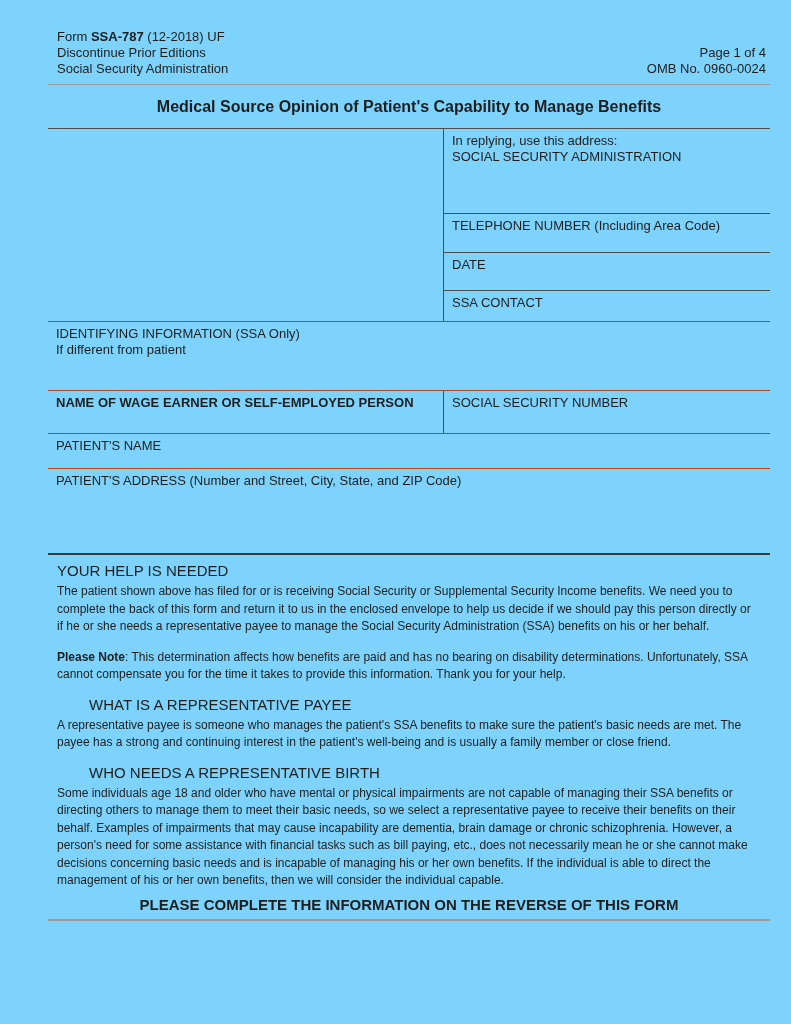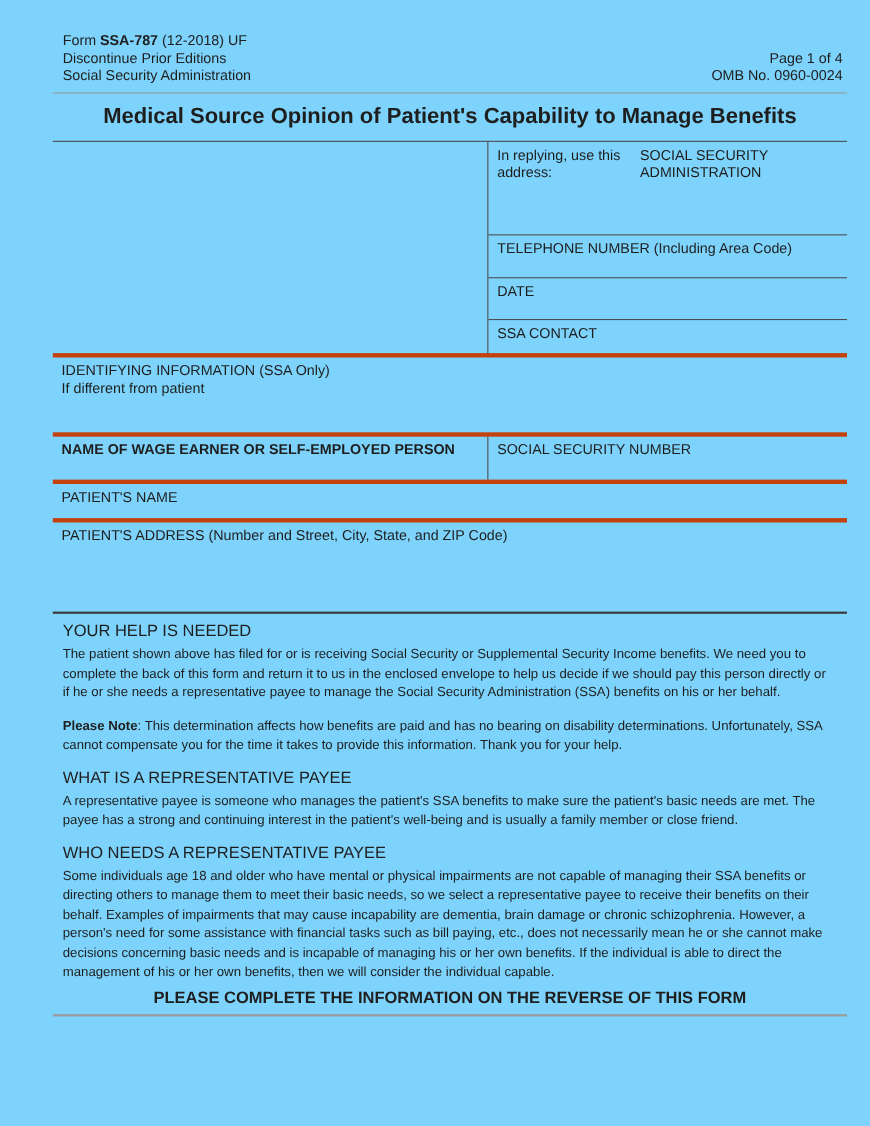--- a/index.html
+++ b/index.html
@@ -13,25 +13,25 @@
   .page { position: relative; width: 791px; height: 1024px; overflow: hidden; background: #7dd3fc; }
   .content { position: absolute; left: 48px; top: 0; width: 722px; }
 
   
   .header { display: flex; justify-content: space-between; align-items: flex-end; padding: 29px 4px 7px 9px; }
   .header .left div, .header .right div { font-size: 13px; line-height: 16px; }
   .header .right { text-align: right; }
 
   .rule-light { border: 0; border-top: 1px solid #9a9a9a; margin: 0; }
 
-  .title { text-align: center; font-weight: bold; font-size: 20px; line-height: 23px; margin: 10px 0 10px 0; }
+  .title { text-align: center; font-weight: bold; font-size: 16px; line-height: 23px; margin: 10px 0 10px 0; }
 
   
   .idtable { border-top: 1px solid #4d4d4d; border-bottom: 2px solid #3a3a3a; font-size: 13px; }
-  .row { display: flex; border-top: 4px solid #c2410c; }
+  .row { display: flex; border-top: 1px solid #c2410c; }
   .row.first { border-top: 0; }
   .cell { padding: 4px 8px 2px 8px; }
   .label { font-size: 13px; line-height: 16px; }
   .blankcell-left { width: 395px; }
   .addr-box { width: 327px; border-left: 1px solid #4d4d4d; display: flex; flex-direction: column; }
   .addr-cell { height: 84px; }
   .tel-cell { height: 39px; border-top: 1px solid #4d4d4d; }
   .date-cell { height: 38px; border-top: 1px solid #4d4d4d; }
   .contact-cell { flex: 1; border-top: 1px solid #4d4d4d; }
   .ident-cell { height: 68px; width: 100%; }
@@ -41,21 +41,21 @@
   .h35 { height: 35px; }
   .h40 { height: 40px; }
   .h85 { height: 85px; }
   .field-blank { min-height: 8px; flex: 1; }
 
   
   .sections { padding: 0 12px 0 9px; }
   .sec-heading { font-size: 15px; font-weight: normal; line-height: 18px; margin: 7px 0 3px 0; }
   .para { font-size: 12px; line-height: 17.5px; margin: 0; }
   .note-para { margin-top: 13px; }
-  .mt12 { margin-top: 12px; }
+  .mt12 { margin-top: 12px; margin-left: 32px; }
   .footer-line { text-align: center; font-weight: bold; font-size: 15px; line-height: 18px; margin: 6px 0 5px 0; }
   .rule-bottom { border: 0; border-top: 2px solid #9a9a9a; margin: 0; }
 </style>
 </head>
 <body>
 
 <div class="page">
   <div class="content">
 
     <div class="header">
@@ -71,21 +71,21 @@
     </div>
     <hr class="rule-light">
 
     <div class="title">Medical Source Opinion of Patient's Capability to Manage Benefits</div>
 
     <div class="idtable">
 
       <div class="row first">
         <div class="blankcell-left"></div>
         <div class="addr-box">
-          <div class="cell addr-cell" style="display:flex;flex-direction:row;">
+          <div class="cell addr-cell" style="display:flex;flex-direction:column;">
             <div class="label">In replying, use this address:</div>
             <div class="label">SOCIAL SECURITY ADMINISTRATION</div>
             <div class="field-blank"></div>
           </div>
           <div class="cell tel-cell" style="display:flex;">
             <div class="label">TELEPHONE NUMBER (Including Area Code)</div>
             <div class="field-blank"></div>
           </div>
           <div class="cell date-cell" style="display:flex;flex-direction:row;">
             <div class="label">DATE</div>
@@ -135,21 +135,21 @@
 
     <div class="sections">
       <div class="sec-heading">YOUR HELP IS NEEDED</div>
       <p class="para">The patient shown above has filed for or is receiving Social Security or Supplemental Security Income benefits. We need you to complete the back of this form and return it to us in the enclosed envelope to help us decide if we should pay this person directly or if he or she needs a representative payee to manage the Social Security Administration (SSA) benefits on his or her behalf.</p>
 
       <p class="para note-para"><b>Please Note</b><span>: This determination affects how benefits are paid and has no bearing on disability determinations. Unfortunately, SSA cannot compensate you for the time it takes to provide this information. Thank you for your help.</span></p>
 
       <div class="sec-heading mt12">WHAT IS A REPRESENTATIVE PAYEE</div>
       <p class="para">A representative payee is someone who manages the patient's SSA benefits to make sure the patient's basic needs are met. The payee has a strong and continuing interest in the patient's well-being and is usually a family member or close friend.</p>
 
-      <div class="sec-heading mt12">WHO NEEDS A REPRESENTATIVE PAYEE</div>
+      <div class="sec-heading mt12">WHO NEEDS A REPRESENTATIVE BIRTH</div>
       <p class="para">Some individuals age 18 and older who have mental or physical impairments are not capable of managing their SSA benefits or directing others to manage them to meet their basic needs, so we select a representative payee to receive their benefits on their behalf. Examples of impairments that may cause incapability are dementia, brain damage or chronic schizophrenia. However, a person's need for some assistance with financial tasks such as bill paying, etc., does not necessarily mean he or she cannot make decisions concerning basic needs and is incapable of managing his or her own benefits. If the individual is able to direct the management of his or her own benefits, then we will consider the individual capable.</p>
     </div>
 
     <div class="footer-line">PLEASE COMPLETE THE INFORMATION ON THE REVERSE OF THIS FORM</div>
     <hr class="rule-bottom">
 
   </div>
 </div>
 
 </body></html>

